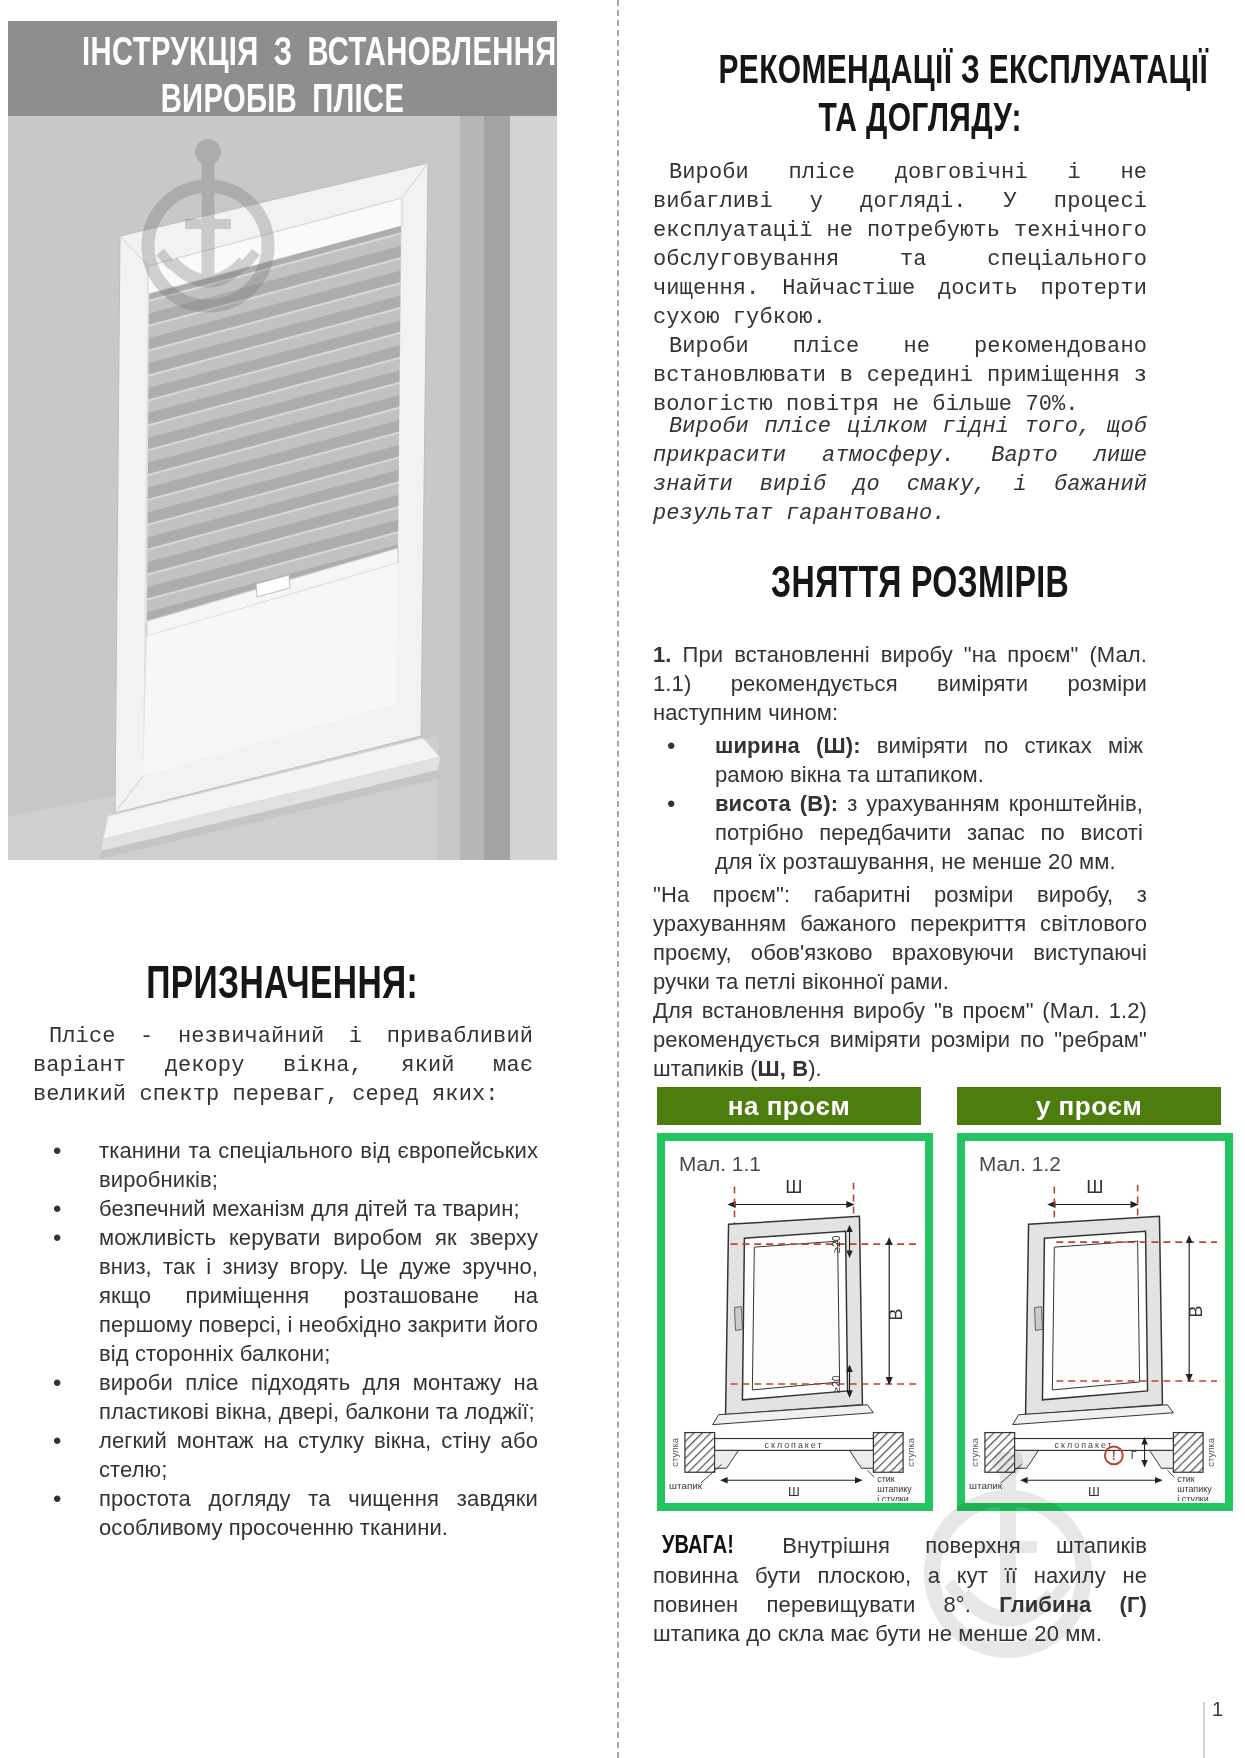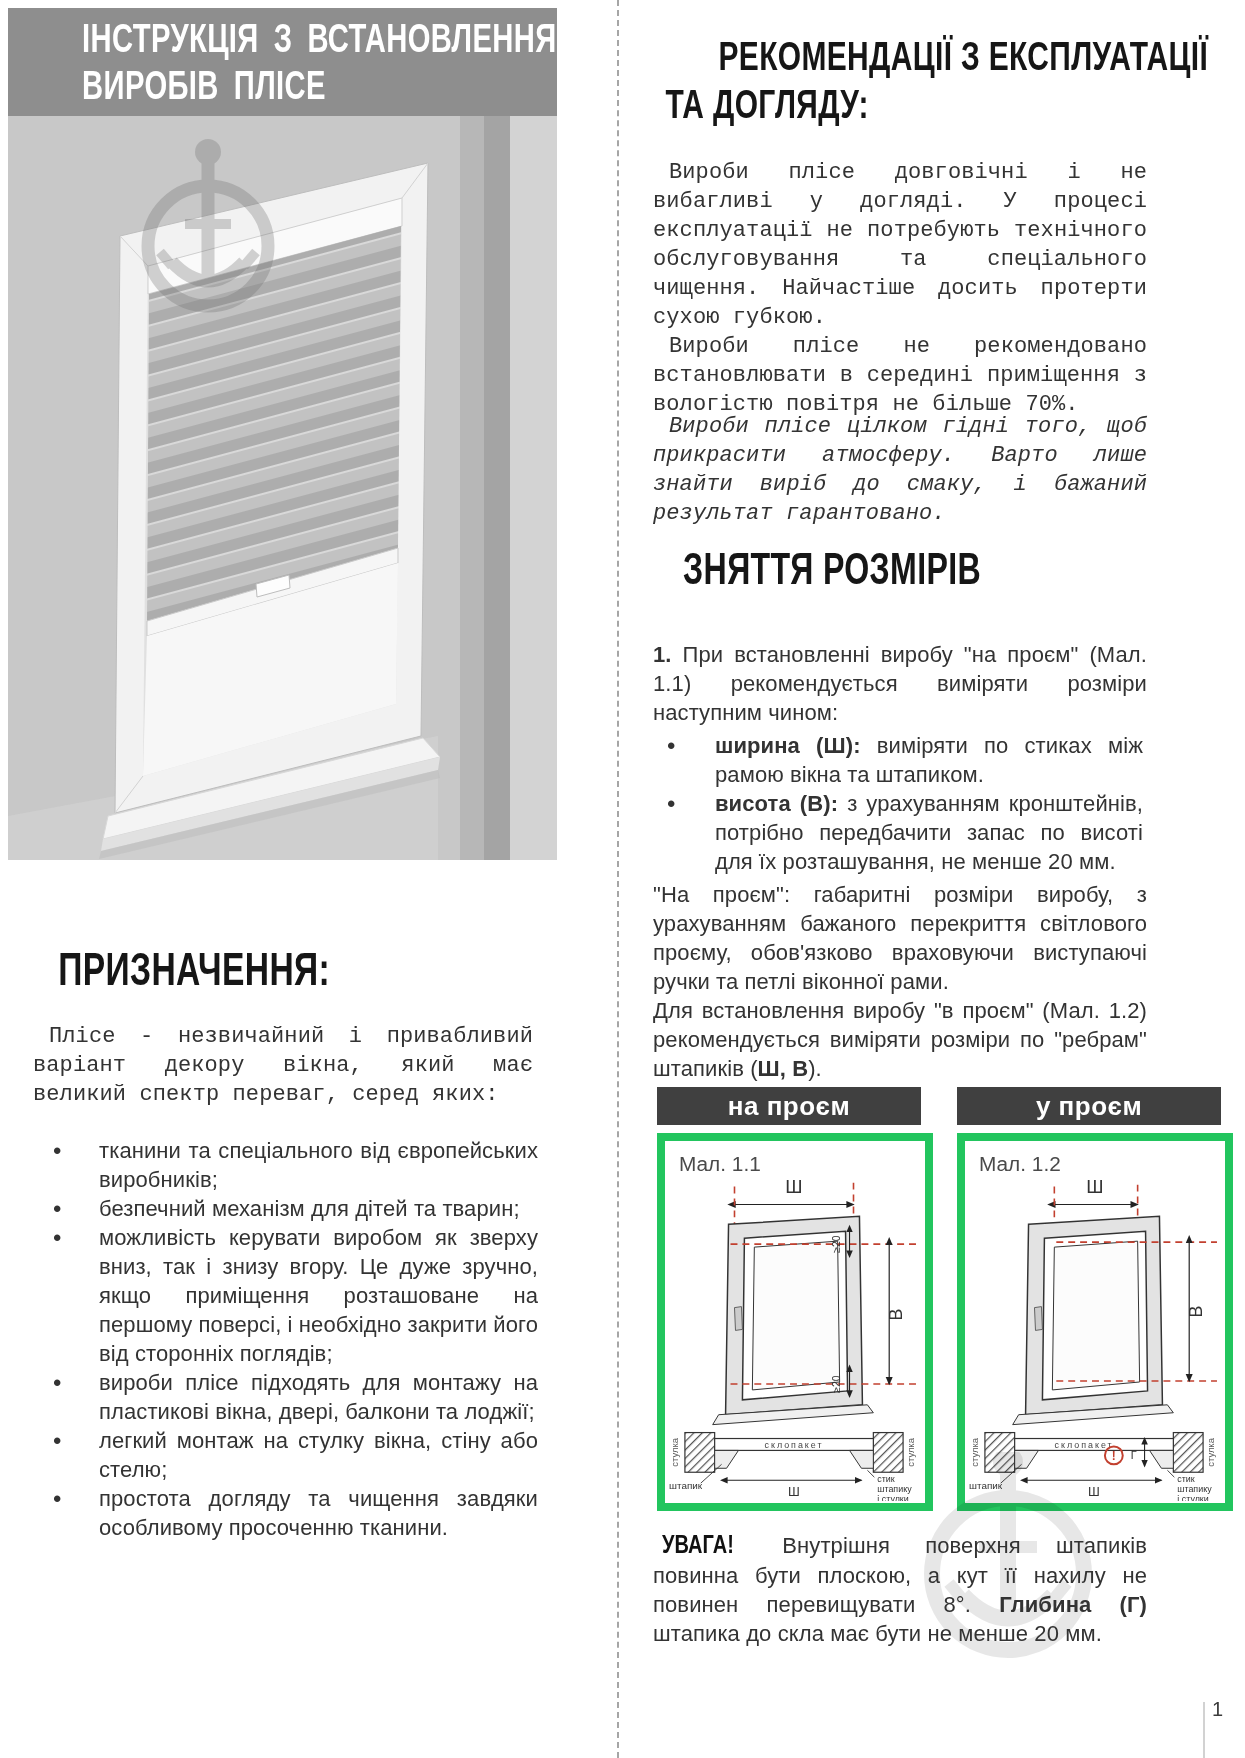--- a/index.html
+++ b/index.html
@@ -2,21 +2,21 @@
 <html><head>
 <meta charset="utf-8">
 <style>
   html,body{margin:0;padding:0;background:#ffffff;}
   .page{position:relative;width:1245px;height:1758px;background:#fff;overflow:hidden;
         font-family:"Liberation Sans",sans-serif;color:#333;}
   .abs{position:absolute;}
   
   .cnd{display:inline-block;font-weight:700;transform:scaleX(.73);transform-origin:50% 50%;
        white-space:nowrap;letter-spacing:.5px;}
-  .ctr{text-align:left;}
+  .ctr{text-align:center;margin-top:13px;}
   
   .body-txt{font-size:22px;line-height:1.32;letter-spacing:.1px;text-align:justify;color:#333;}
   .ind{text-indent:16px;font-family:Liberation Mono, monospace;}
   .ital{font-style:italic;}
   .b{font-weight:700;}
   p{margin:0;}
   
   .band{left:8px;top:8px;width:549px;height:108px;background:#8e8e8e;color:#fff;
         display:flex;flex-direction:column;justify-content:center;}
   .band .cnd{font-size:40px;line-height:47px;word-spacing:9px;}
@@ -32,21 +32,21 @@
   .r-h2 .cnd{font-size:44px;}
   
   ul.blist{list-style:none;margin:0;padding:0;}
   ul.blist li{position:relative;padding-left:66px;}
   ul.blist li::before{content:"\2022";position:absolute;left:20px;top:-1px;font-size:24px;}
   ul.rlist{list-style:none;margin:4px;padding:0;}
   ul.rlist li{position:relative;padding-left:58px;}
   ul.rlist li::before{content:"\2022";position:absolute;left:10px;top:-1px;font-size:24px;}
   
   .figbox{top:1087px;width:264px;height:412px;}
-  .fighead{height:38px;background:#404040;color:#fff;font-weight:700;font-size:26px;
+  .fighead{height:38px;background:#4d7c0f;color:#fff;font-weight:700;font-size:26px;
            display:flex;align-items:center;justify-content:center;letter-spacing:.5px;}
   .figbody{position:absolute;top:46px;left:0;width:260px;height:362px;border:8px solid #22c55e;background:#fff;}
   .fig1{left:657px;} .fig2{left:945px;margin-left:12px;}
   svg text{font-family:"Liberation Sans",sans-serif;}
   
   .note{left:653px;top:1528px;width:494px;}
   .note-label{display:inline-block;font-weight:800;font-size:25px;transform:scaleX(.8);
               transform-origin:50% 60%;margin-right:4px;color:#111;}
   
   .fold{left:617px;top:0;height:1758px;border-left:2px dashed #a6a6a6;width:0;}
@@ -114,21 +114,21 @@
     <span class="cnd">ПРИЗНАЧЕННЯ:</span>
   </div>
 
   <div class="abs body-txt" style="left:33px;top:1022px;width:500px;">
     <p class="ind">Плісе - незвичайний і привабливий варіант декору вікна, який має великий спектр переваг, серед яких:</p>
   </div>
 
   <ul class="abs body-txt blist" style="left:33px;top:1136px;width:505px;">
     <li>тканини та спеціального від європейських виробників;</li>
     <li>безпечний механізм для дітей та тварин;</li>
-    <li>можливість керувати виробом як зверху вниз, так і знизу вгору. Це дуже зручно, якщо приміщення розташоване на першому поверсі, і необхідно закрити його від сторонніх поглядів;</li>
+    <li>можливість керувати виробом як зверху вниз, так і знизу вгору. Це дуже зручно, якщо приміщення розташоване на першому поверсі, і необхідно закрити його від сторонніх балкони;</li>
     <li>вироби плісе підходять для монтажу на пластикові вікна, двері, балкони та лоджії;</li>
     <li>легкий монтаж на стулку вікна, стіну або стелю;</li>
     <li>простота догляду та чищення завдяки особливому просоченню тканини.</li>
   </ul>
 
   <div class="abs fold"></div>
 
   <div class="abs r-h1 ctr h-black">
     <span class="cnd">РЕКОМЕНДАЦІЇ З ЕКСПЛУАТАЦІЇ</span><br>
     <span class="cnd">ТА ДОГЛЯДУ:</span>

